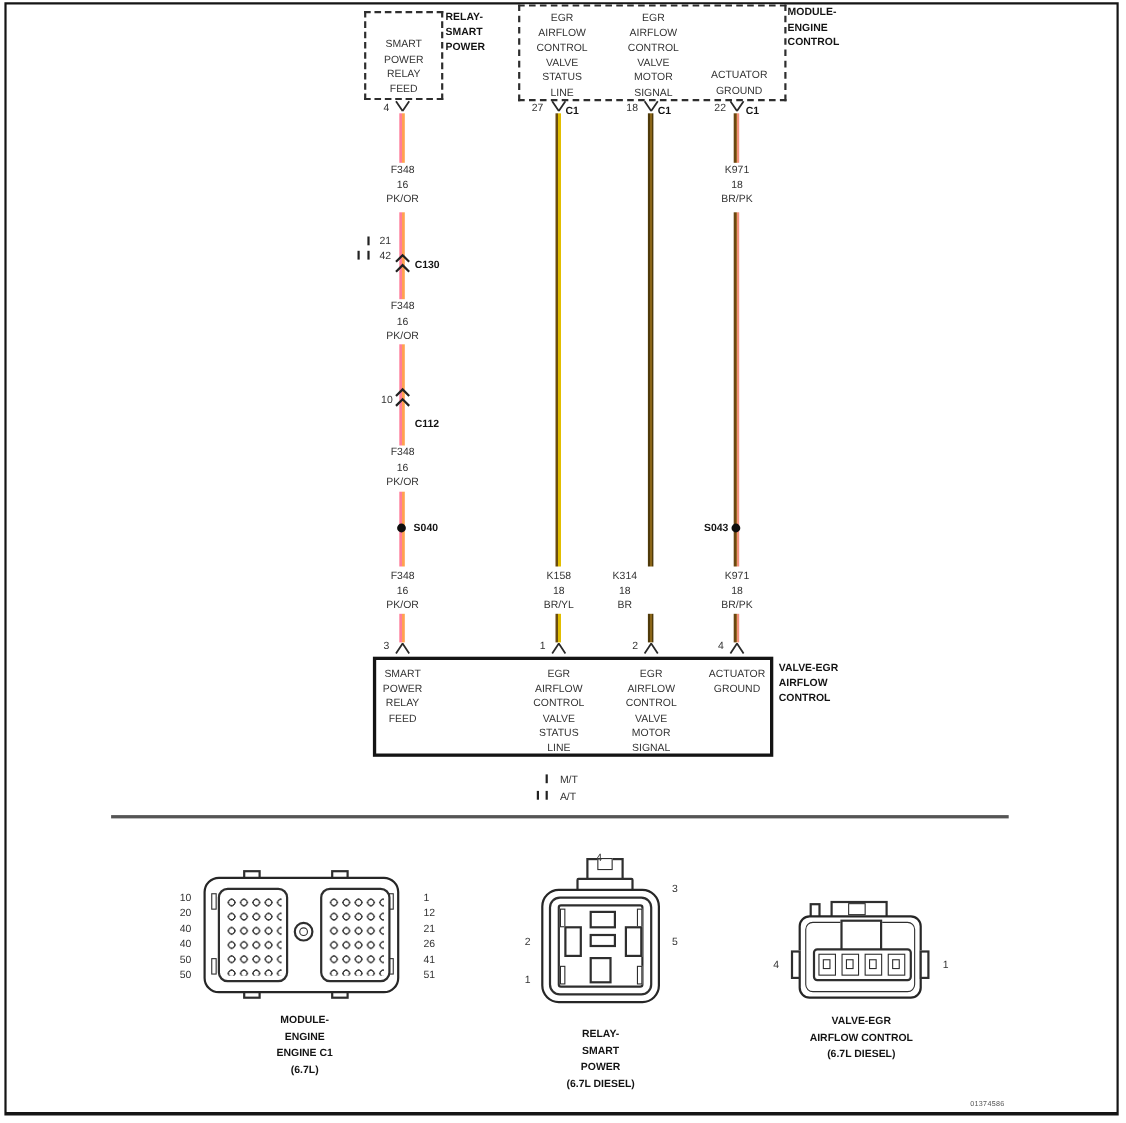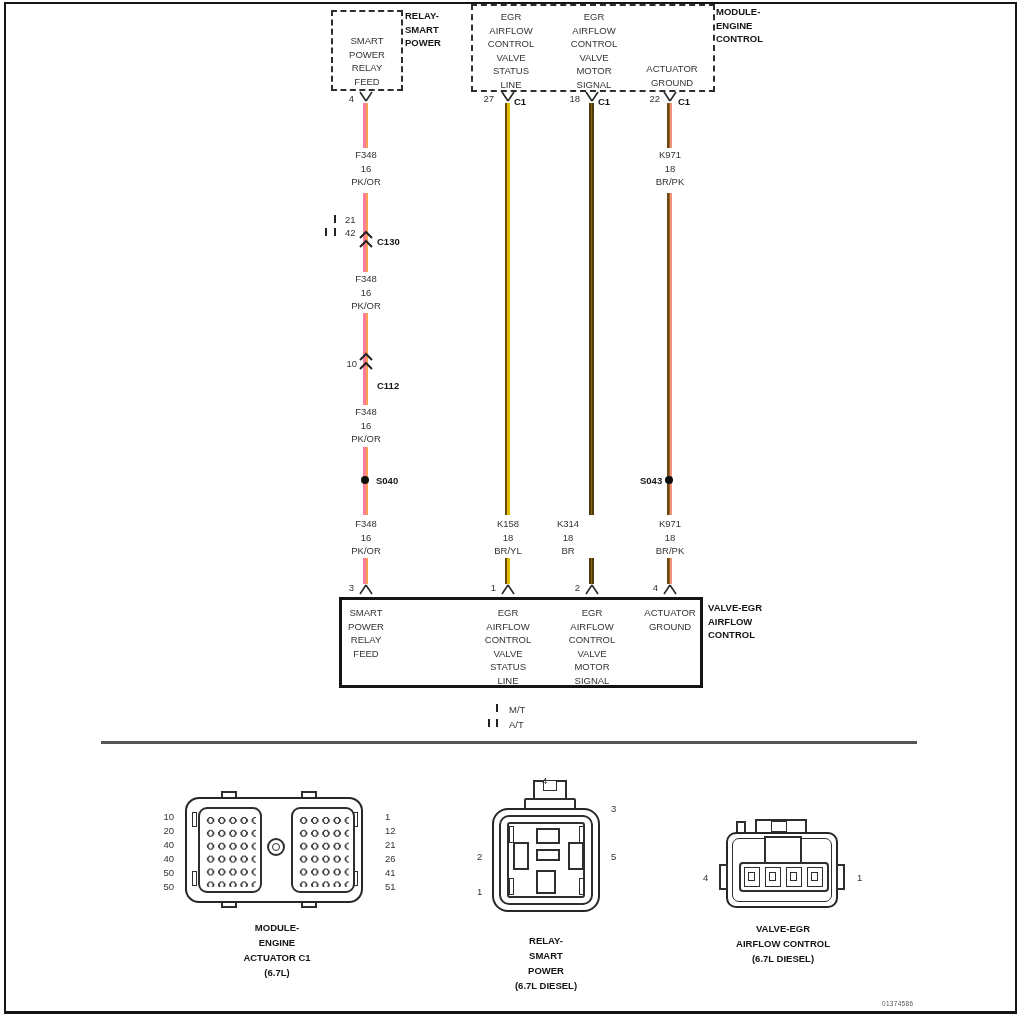--- a/index.html
+++ b/index.html
@@ -268,21 +268,21 @@
       <div>1</div>
       <div>12</div>
       <div>21</div>
       <div>26</div>
       <div>41</div>
       <div>51</div>
     </div>
   <div class="abs sm b ctr cap" style="left:207px;top:920px;width:140px;">
       <div>MODULE-</div>
       <div>ENGINE</div>
-      <div>ACTUATOR C1</div>
+      <div>ENGINE C1</div>
       <div>(6.7L)</div>
     </div>
 
   <div class="ol" style="left:533px;top:780px;width:34px;height:22px;"></div>
   <div class="ol-thin" style="left:543px;top:780px;width:14px;height:11px;"></div>
   <div class="ol" style="left:524px;top:798px;width:52px;height:13px;border-radius:2px;"></div>
   <div class="ol-thick" style="left:492px;top:808px;width:108px;height:104px;border-radius:16px;">
     <div class="ol" style="left:5px;top:5px;width:94px;height:90px;border-radius:10px;"></div>
     <div class="ol" style="left:13px;top:12px;width:78px;height:76px;border-radius:3px;"></div>
     <div class="ol-thin" style="left:15px;top:16px;width:5px;height:17px;"></div>

